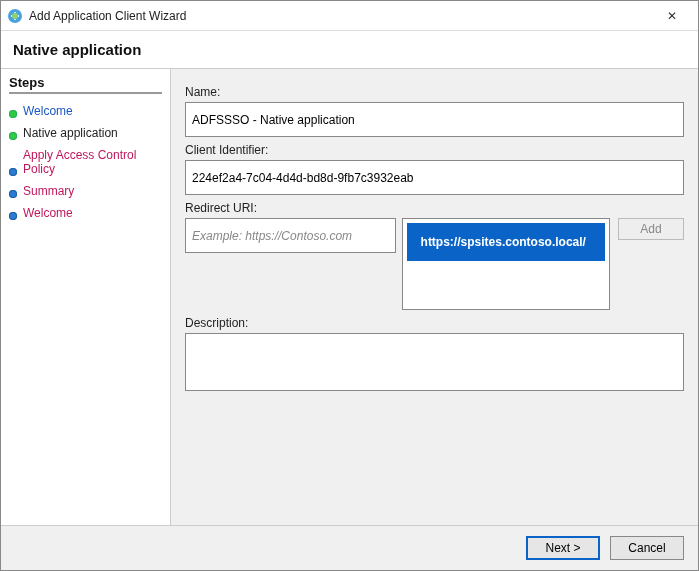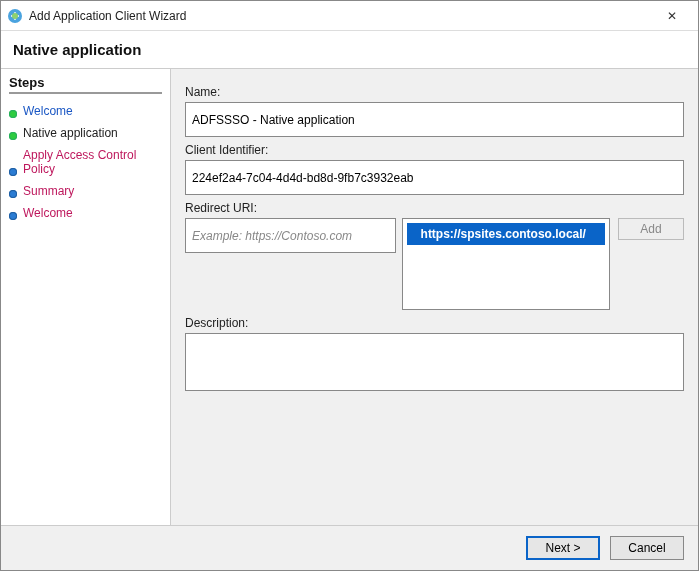--- a/index.html
+++ b/index.html
@@ -22,21 +22,21 @@
 .step.current { color: #222; }
 .step.pending { color: #be185d; }
 .content { flex: 1; background: #f0f0f0; padding: 10px 14px 10px 14px; display:flex; flex-direction:column; }
 .label { font-size: 12px; color: #222; margin: 6px 0 3px; }
 input.text, .listbox, textarea.desc { width: 100%; border: 1px solid #888; background: #fff; font-size: 12px; }
 input.text { height: 35px; padding: 2px 6px; }
 .row { display: flex; gap: 8px; align-items:flex-start; }
 .btn { height: 22px; min-width: 66px; border: 1px solid #888; background: #e6e6e6; font-size: 12px; cursor: default; padding: 0 10px;}
 .btn:disabled { color: #888; background:#eee; border-color:#bbb;}
 .listbox { height: 92px; overflow:auto; padding:4px; }
-.list-item { background: #0a64c8; color: #fff; font-weight: bold; font-size: 12px; padding: 4px 14px; border-radius:0; cursor:default;}
+.list-item { background: #0a64c8; color: #fff; font-weight: bold; font-size: 12px; padding: 12px 14px; border-radius:0; cursor:default;}
 textarea.desc { height: 58px; resize: none; padding: 3px 6px; }
 .footer { border-top: 1px solid #ccc; padding: 10px 14px; display:flex; justify-content:flex-end; gap:10px; background:#f0f0f0;}
 .footer .btn { min-width: 74px; height: 24px; }
 .btn.primary { border: 2px solid #0a64c8; background:#e6e6e6; }
 input.ro { background:#fff; }
 input::placeholder { color:#888; font-style: italic; }
 .redirect-col { width: 66px; display:flex; flex-direction:row; gap:14px;}
 .input-col { flex:1; display:flex; flex-direction:row; gap:6px;border-radius:23px;}
 </style>
 </head>

